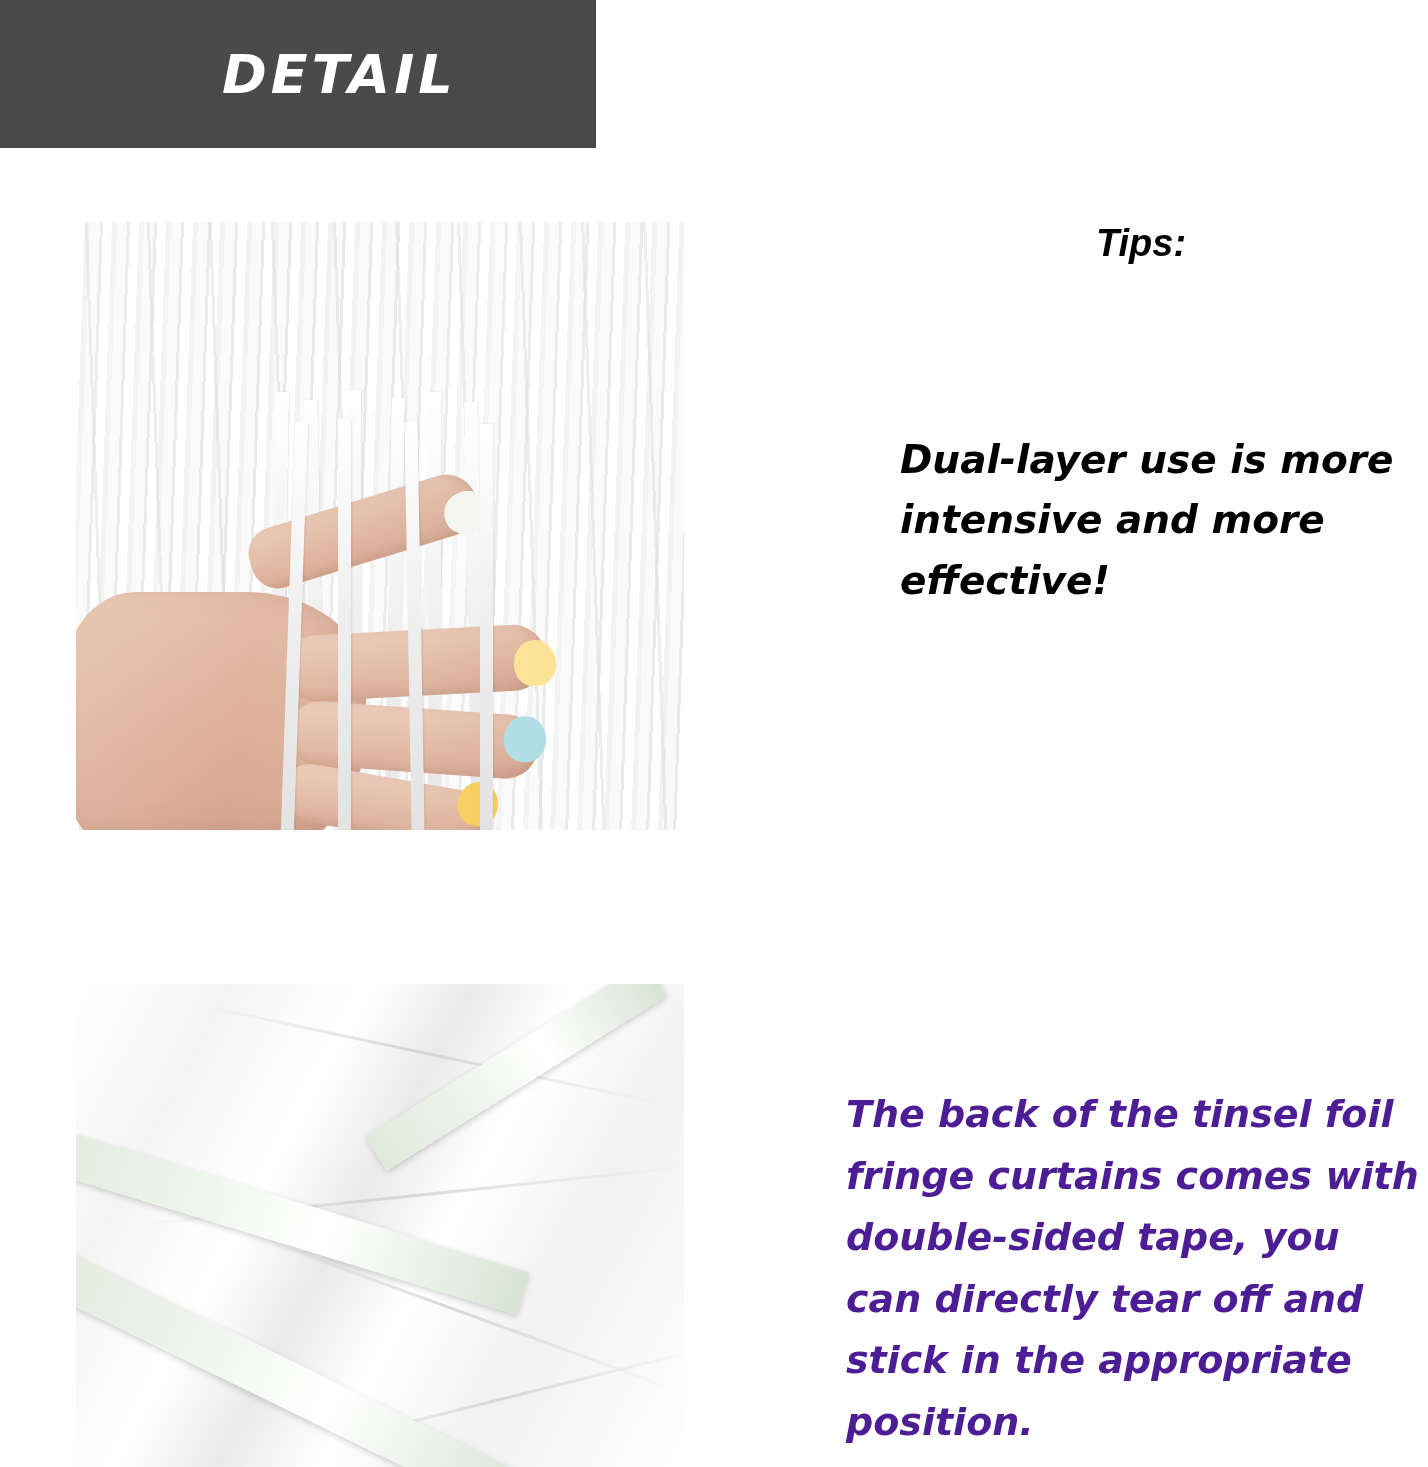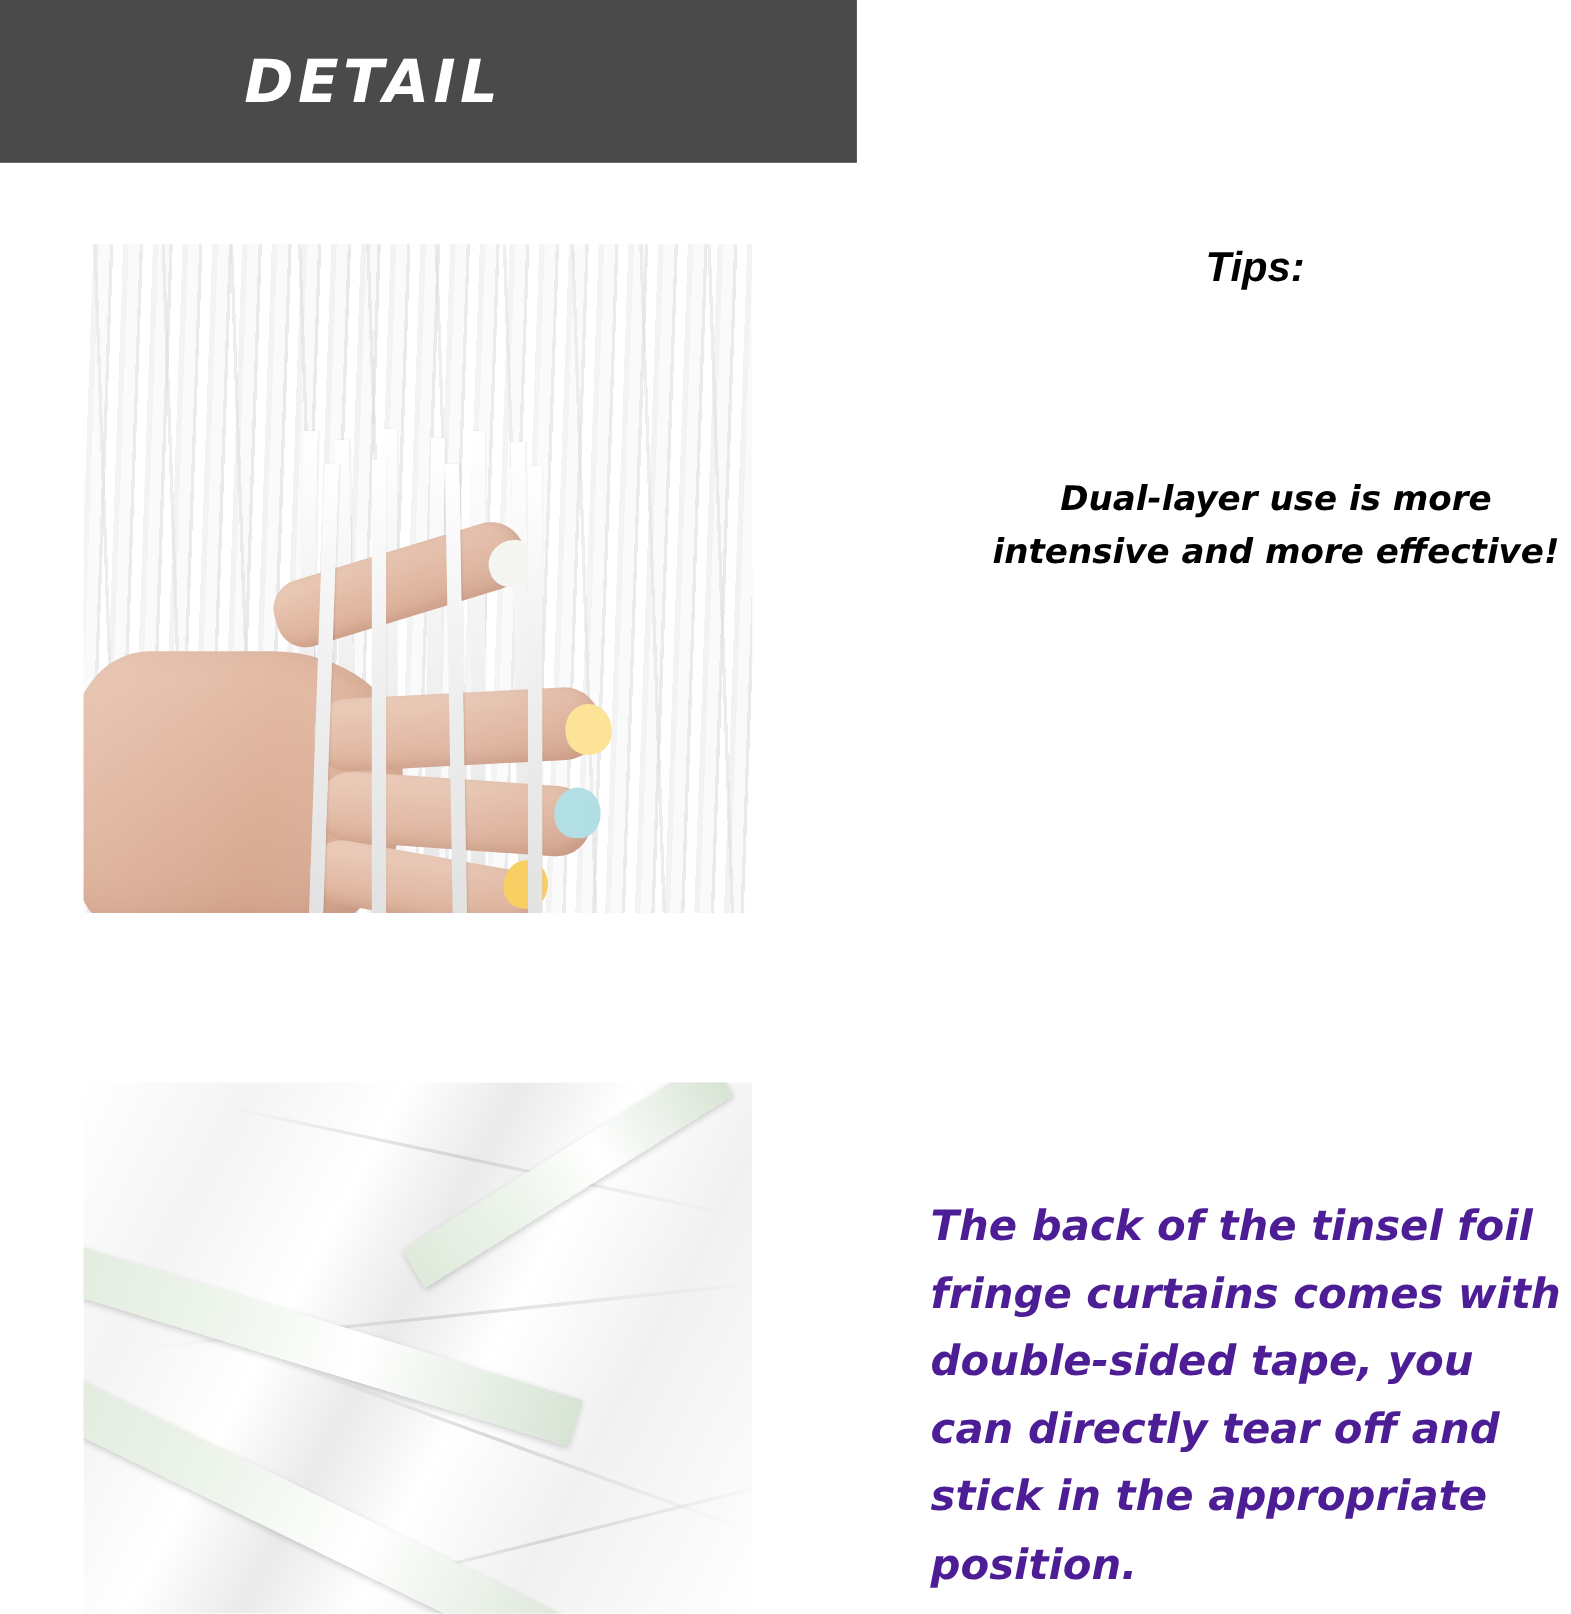--- a/index.html
+++ b/index.html
@@ -13,21 +13,21 @@
     position: relative;
     font-family: "Liberation Sans", sans-serif;
     overflow: hidden;
   }
 
   
   .header-banner {
     position: absolute;
     left: 0;
     top: 0;
-    width: 779px;
+    width: 596px;
     height: 148px;
     background: #4a4a4a;
   }
   .header-title {
     position: absolute;
     left: 222px;
     top: 43px;
     font-family: "DejaVu Sans", sans-serif;
     font-size: 54px;
     font-weight: bold;
@@ -182,23 +182,22 @@
     font-style: italic;
     font-weight: bold;
     color: #000000;
     white-space: nowrap;
   }
   .tips-body {
     position: absolute;
     left: 900px;
     top: 430px;
     width: 520px;
-    text-align: center;
     font-family: "DejaVu Sans", sans-serif;
-    font-size: 31px;
+    font-size: 39px;
     font-style: italic;
     font-weight: bold;
     line-height: 1.55;
     color: #000000;
   }
   .tape-body {
     position: absolute;
     left: 846px;
     top: 1084px;
     width: 578px;

